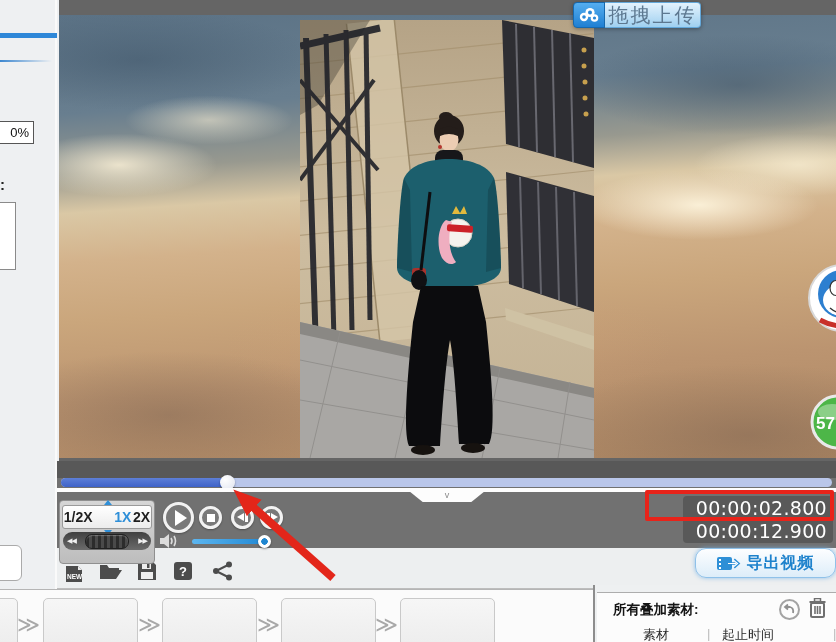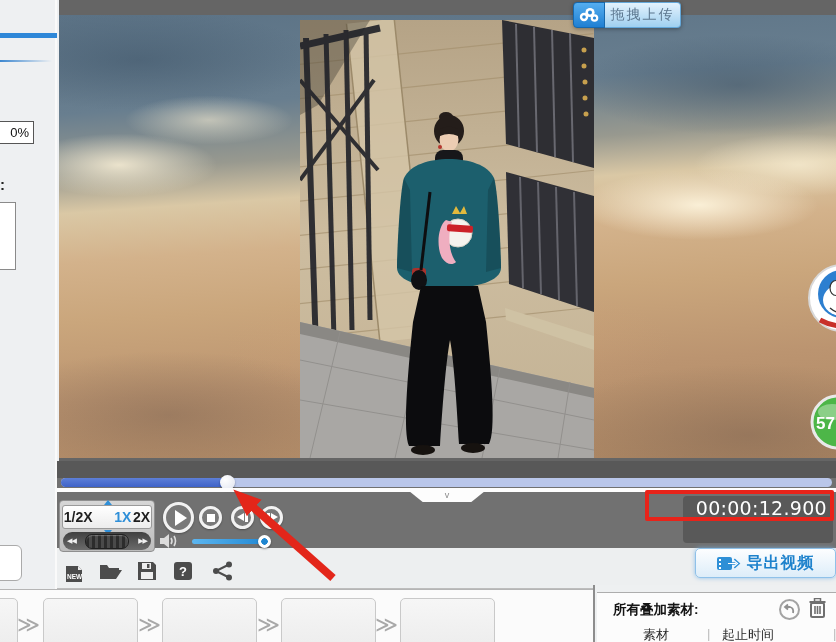--- a/index.html
+++ b/index.html
@@ -30,32 +30,32 @@
       radial-gradient(300px 90px at 390px 330px, rgba(208,165,122,.5), rgba(208,165,122,0) 75%),
       radial-gradient(260px 85px at 110px 400px, rgba(122,97,80,.45), rgba(122,97,80,0) 75%),
       radial-gradient(280px 95px at 690px 420px, rgba(126,100,82,.5), rgba(126,100,82,0) 75%),
       linear-gradient(176deg,#5c7386 0%,#687e8f 20%,#98998f 32%,#dac8a5 40%,#d3b28b 50%,#caa67c 62%,#bb9470 78%,#ad8763 100%);
   }
   .overlay-photo { position:absolute; left:241px; top:20px; width:294px; height:438px; }
 
   
   .upload-btn { position:absolute; left:573px; top:2px; height:26px; display:flex; z-index:40; cursor:pointer; filter:drop-shadow(0 1px 2px rgba(0,0,0,.35)); }
   .upload-icon { width:32px; height:26px; background:linear-gradient(#55aef0,#1f7fd2); border:1px solid #1668ad; border-radius:4px 0 0 4px; display:flex; align-items:center; justify-content:center; }
-  .upload-text { width:76px; height:26px; background:linear-gradient(#e3f2fd,#9fd0f0); border:1px solid #64a8da; border-left:none; border-radius:0 4px 4px 0; color:#5d7890; font-size:14px; display:flex; align-items:center; justify-content:center; letter-spacing:2px; }
+  .upload-text { width:96px; height:26px; background:linear-gradient(#e3f2fd,#9fd0f0); border:1px solid #64a8da; border-left:none; border-radius:0 4px 4px 0; color:#5d7890; font-size:20px; display:flex; align-items:center; justify-content:center; letter-spacing:2px; }
 
   
   .player-panel { position:absolute; left:57px; top:461px; width:779px; height:87px; background:#717171; z-index:6; }
   .pp-top { position:absolute; left:0; top:0; width:100%; height:17px; background:#585858; }
   .timeline { position:absolute; left:4px; top:17px; width:771px; height:9px; background:#b9c6ea; border-radius:5px; cursor:pointer; }
   .timeline-fill { position:absolute; left:0; top:0; height:9px; background:linear-gradient(#5d7fd8,#3f63c8); border-radius:5px 0 0 5px; }
   .timeline-thumb { position:absolute; top:-3px; width:15px; height:15px; background:radial-gradient(circle at 35% 30%,#ffffff,#dfe3ee); border-radius:50%; box-shadow:0 1px 2px rgba(0,0,0,.4); cursor:pointer; }
   .white-strip { position:absolute; left:0; top:27px; width:100%; height:4px; background:#fdfdfd; }
   .panel-notch { position:absolute; left:352px; top:30px; width:76px; height:11px; background:#fdfdfd; clip-path:polygon(0 0,100% 0,82% 100%,18% 100%); text-align:center; font-size:9px; line-height:8px; color:#8a8a8a; cursor:pointer; }
 
-  .speed-panel { position:absolute; left:2px; top:39px; width:96px; height:52px; background:linear-gradient(#d6d6d6,#bdbdbd); border:1px solid #8f8f8f; border-radius:4px;padding-left:44px; }
+  .speed-panel { position:absolute; left:2px; top:39px; width:96px; height:64px; background:linear-gradient(#d6d6d6,#bdbdbd); border:1px solid #8f8f8f; border-radius:4px;padding-left:44px; }
   .speed-box { position:absolute; left:2px; top:4px; width:90px; height:24px; background:linear-gradient(#ffffff,#ececec); border:1px solid #9a9a9a; border-radius:3px; display:flex; align-items:center; justify-content:space-around; font-size:14px; font-weight:bold; color:#1e1e1e; }
   .speed-opt { cursor:pointer; }
   .speed-opt.selected { color:#2f8fd8;margin-left:20px; }
   .tri-up { position:absolute; left:44px; top:-1px; width:0; height:0; border-left:4px solid transparent; border-right:4px solid transparent; border-bottom:5px solid #2f8fd8; }
   .tri-dn { position:absolute; left:44px; top:29px; width:0; height:0; border-left:4px solid transparent; border-right:4px solid transparent; border-top:5px solid #2f8fd8; }
   .shuttle { position:absolute; left:3px; top:31px; width:88px; height:18px; background:linear-gradient(#404040,#6b6b6b); border-radius:9px; display:flex; align-items:center; justify-content:space-between; padding:0 4px; }
   .shuttle-glyph { color:#f0f0f0; font-size:7px; letter-spacing:-1px; cursor:pointer; }
   .shuttle-knob { width:44px; height:15px; border-radius:7px; background:repeating-linear-gradient(90deg,#2c2c2c 0 3px,#4a4a4a 3px 6px); border:1px solid #202020; box-shadow:inset 0 1px 1px rgba(255,255,255,.25); cursor:grab; }
 
   .cbtn { position:absolute; border:3px solid #f2f2f2; border-radius:50%; background:rgba(255,255,255,.06); cursor:pointer; box-shadow:0 1px 2px rgba(0,0,0,.3); }
@@ -73,21 +73,21 @@
   .volume-row { position:absolute; left:102px; top:72px; width:180px; height:16px; }
   .vol-slider { position:absolute; left:33px; top:6px; width:78px; height:5px; border-radius:3px; background:linear-gradient(90deg,#5cb6f0,#1f86d2); cursor:pointer; }
   .vol-thumb { position:absolute; top:-4px; width:13px; height:13px; border-radius:50%; background:radial-gradient(circle,#1f86d0 0 3px,#ffffff 3.5px); box-shadow:0 1px 2px rgba(0,0,0,.4); cursor:pointer; }
 
   .time-box { position:absolute; left:626px; top:35px; width:150px; height:47px; background:#595959; border-radius:4px; text-align:right; padding:1px 6px 0 0; }
   .time-line { font-family:"DejaVu Sans", sans-serif; font-size:19px; color:#ffffff; line-height:23px; letter-spacing:.3px; }
 
   
   .toolbar { position:absolute; left:57px; top:548px; width:779px; height:41px; background:#edeff0; border-bottom:1px solid #bdbdbd; z-index:5; }
   .tb-icon { position:absolute; top:13px; cursor:pointer; }
-  .export-btn { position:absolute; left:695px; top:548px; width:141px; height:30px; background:linear-gradient(#fdfeff,#ddedf9); border:1px solid #8fc1e9; border-radius:5px; display:flex; align-items:center; justify-content:center; gap:6px; z-index:20; cursor:pointer; box-shadow:0 0 4px rgba(120,180,230,.8);text-align:right; }
+  .export-btn { position:absolute; left:695px; top:548px; width:141px; height:30px; background:linear-gradient(#fdfeff,#ddedf9); border:1px solid #8fc1e9; border-radius:11px; display:flex; align-items:center; justify-content:center; gap:6px; z-index:20; cursor:pointer; box-shadow:0 0 4px rgba(120,180,230,.8);text-align:right; }
   .export-label { color:#1e82cc; font-size:16px; font-weight:bold; letter-spacing:1px; }
 
   
   .thumb-strip { position:absolute; left:0; top:589px; width:594px; height:53px; background:#fbfbfb; border-top:1px solid #b5b5b5; z-index:5; }
   .thumb-box { position:absolute; top:8px; width:95px; height:50px; background:linear-gradient(#f6f6f6,#ededed); border:1px solid #c9c9c9; border-radius:5px; cursor:pointer; }
   .thumb-sep { position:absolute; top:22px; font-size:22px; color:#a8a8a8; }
 
   
   .materials { position:absolute; left:593px; top:585px; width:243px; height:57px; background:#eef0f1; border-left:2px solid #8d8d8d; z-index:5; }
   .materials-inner { position:absolute; left:2px; top:7px; width:241px; height:50px; background:#fcfcfc; border-top:1px solid #adadad; }
@@ -286,20 +286,21 @@
         <polygon points="1,5 5,5 10,1 10,15 5,11 1,11" fill="#dcdcdc"></polygon>
         <path d="M12,5 Q14,8 12,11" stroke="#dcdcdc" stroke-width="1.6" fill="none"></path>
         <path d="M15,3 Q18,8 15,13" stroke="#dcdcdc" stroke-width="1.6" fill="none"></path>
       </svg>
       <div class="vol-slider">
         <div class="vol-thumb" style="left: calc(93% - 7px);"></div>
       </div>
     </div>
 
     <div class="time-box">
+      <div class="time-line">00:00:02.800</div>
       <div class="time-line">00:00:12.900</div>
     </div>
   </div>
 
   <div class="toolbar">
     <div class="tb-icon" style="left:7px;">
       <svg width="22" height="22" viewBox="0 0 22 22">
         <path d="M2,5 L14,5 L18,9 L18,21 L2,21 Z" fill="#4c4c4c"></path>
         <polygon points="14,5 14,9 18,9" fill="#ededed"></polygon>
         <text x="3" y="18" font-size="6.5" fill="#fff" font-family="Liberation Sans,sans-serif" font-weight="bold" aria-label="NEW">NEW</text>

